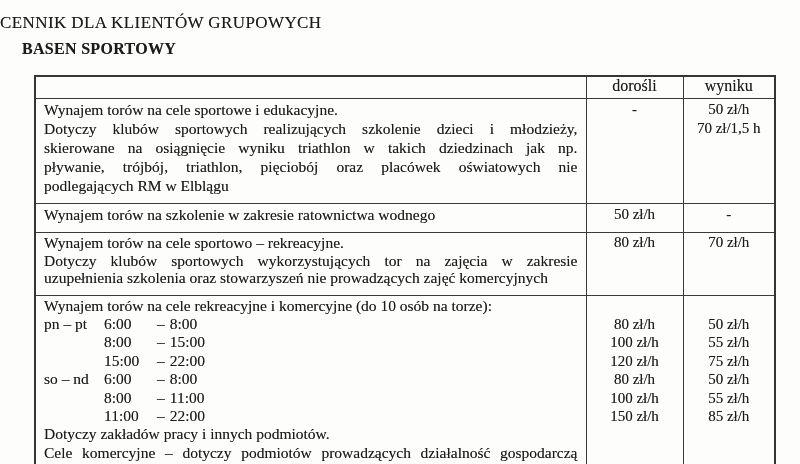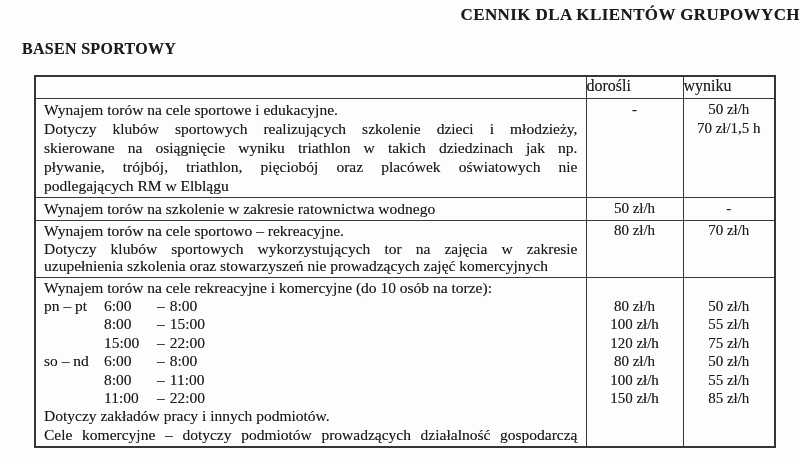--- a/index.html
+++ b/index.html
@@ -4,35 +4,35 @@
 <style>
   html,body { margin:0; padding:0; background:#ffffff; }
   .sheet {
     position:relative; width:800px; height:464px; overflow:hidden;
     background:#fdfdfb;
     font-family:"Liberation Serif", serif;
     color:#1b1b1b;
     text-shadow: 0 0 0.6px rgba(25,25,25,0.5);
   }
   .title {
-    position:absolute; top:5px; left:0; right:0;
-    text-align:right; font-weight:bold; font-size:17px; letter-spacing:0.4px;
+    position:absolute; top:13px; left:0; right:0;
+    text-align:left; font-weight:normal; font-size:17px; letter-spacing:0.4px;
   }
   .subtitle {
     position:absolute; top:40px; left:22px;
     font-weight:bold; font-size:16px; letter-spacing:0.3px;
   }
   table.price-table {
     position:absolute; left:34px; top:75px; width:740px;
     border-collapse:collapse; table-layout:fixed;
     border:2px solid #353535;
   }
   .price-table td, .price-table th { border:1px solid #3a3a3a; vertical-align:top; padding:0; }
-  .price-table th { font-weight:normal; font-size:16px; height:21px; text-align:left; }
-  td.desc { padding:1px 8px 2px 8px; font-size:15.5px; }
+  .price-table th { font-weight:normal; font-size:16px; height:21px; text-align:center; }
+  td.desc { padding:1px 8px 8px 8px; font-size:15.5px; }
   td.pcell { text-align:center; font-size:15px; padding:1px 2px 2px 2px; }
   .line { line-height:19px; min-height:19px; }
   tr.r2 .line { line-height:17.5px; min-height:17.5px; }
   tr.r3 .line { line-height:18.4px; min-height:18.4px; }
   .just { text-align:justify; text-align-last:justify; }
   .day { display:inline-block; width:60px; }
   .ts  { display:inline-block; width:48px; text-align:left; }
   .dash{ display:inline-block; margin:0 5px; }
 </style>
 </head>

